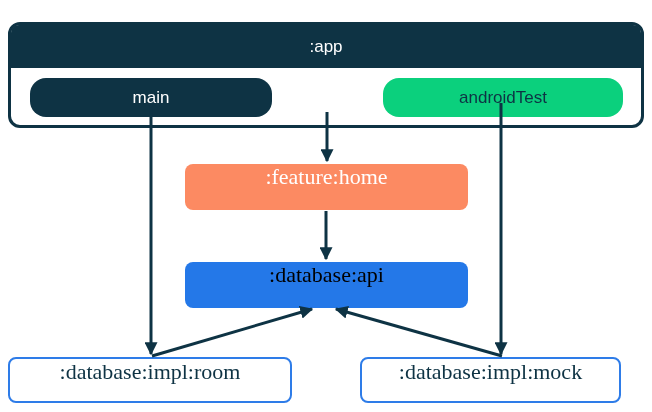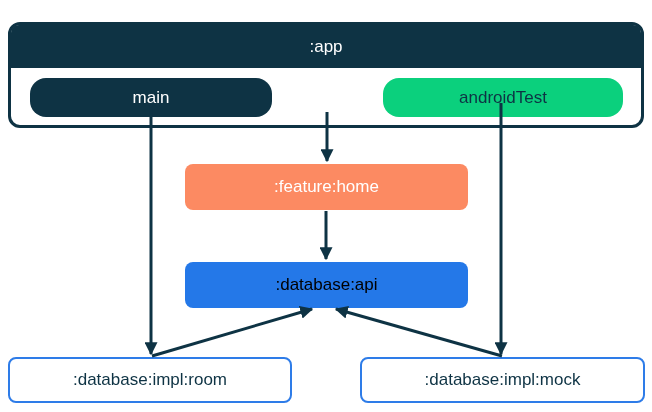--- a/index.html
+++ b/index.html
@@ -14,25 +14,25 @@
   .edges {
     position: absolute;
     left: 0; top: 0;
     width: 652px; height: 412px;
     z-index: 3;
     pointer-events: none;
   }
   .node {
     position: absolute;
     display: flex;
-    align-items: center;
     justify-content: center;
-    font-size: 17px;
+    font-size: 22px;
     box-sizing: border-box;
     z-index: 2;
+    font-family: Liberation Serif, serif;
   }
   .app-box {
     position: absolute;
     left: 8px; top: 8px;
     width: 636px; height: 106px;
     background: #ffffff;
     border: 3px solid #0e3344;
     border-radius: 12px;
     box-sizing: border-box;
     z-index: 2;
@@ -87,21 +87,21 @@
     border-radius: 8px;
   }
   .node-impl {
     height: 46px;
     background: #ffffff;
     color: #0e3344;
     border: 2.5px solid #2e7ce8;
     border-radius: 8px;
   }
   .node-impl-room { left: 8px;   top: 357px; width: 284px; }
-  .node-impl-mock { left: 360px; top: 357px; width: 285px; }
+  .node-impl-mock { left: 360px; top: 357px; width: 261px; }
 </style>
 </head>
 <body>
 
 <div class="stage">
 
   <svg class="edges" viewBox="0 0 652 412" xmlns="http://www.w3.org/2000/svg">
     <defs>
       <marker id="arrow" viewBox="0 0 10 10" refX="9" refY="5" markerWidth="13" markerHeight="13" markerUnits="userSpaceOnUse" orient="auto">
         <path d="M0,0 L10,5 L0,10 z" fill="#0e3344"></path>

